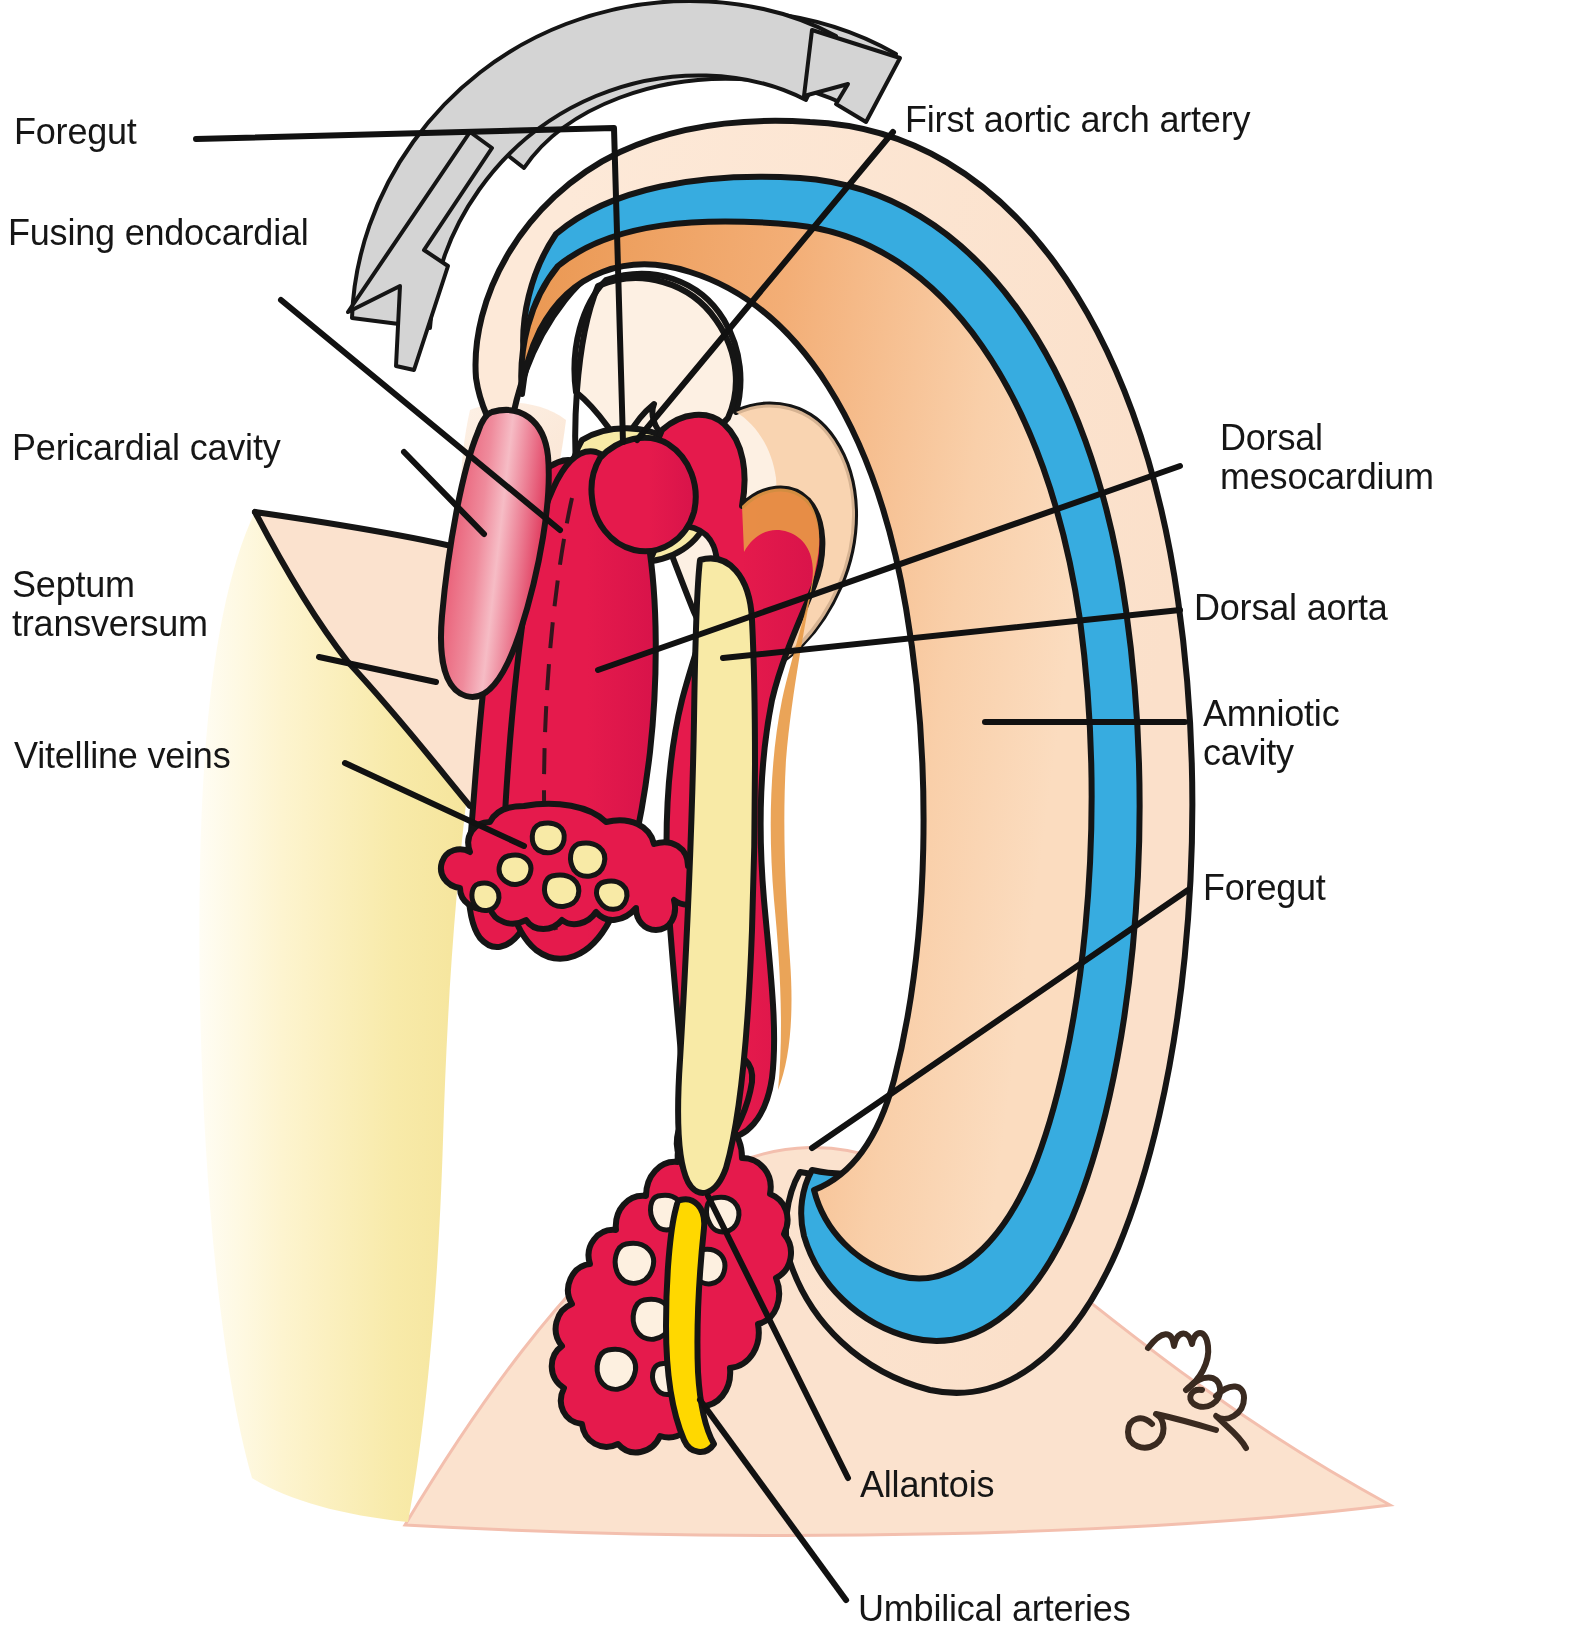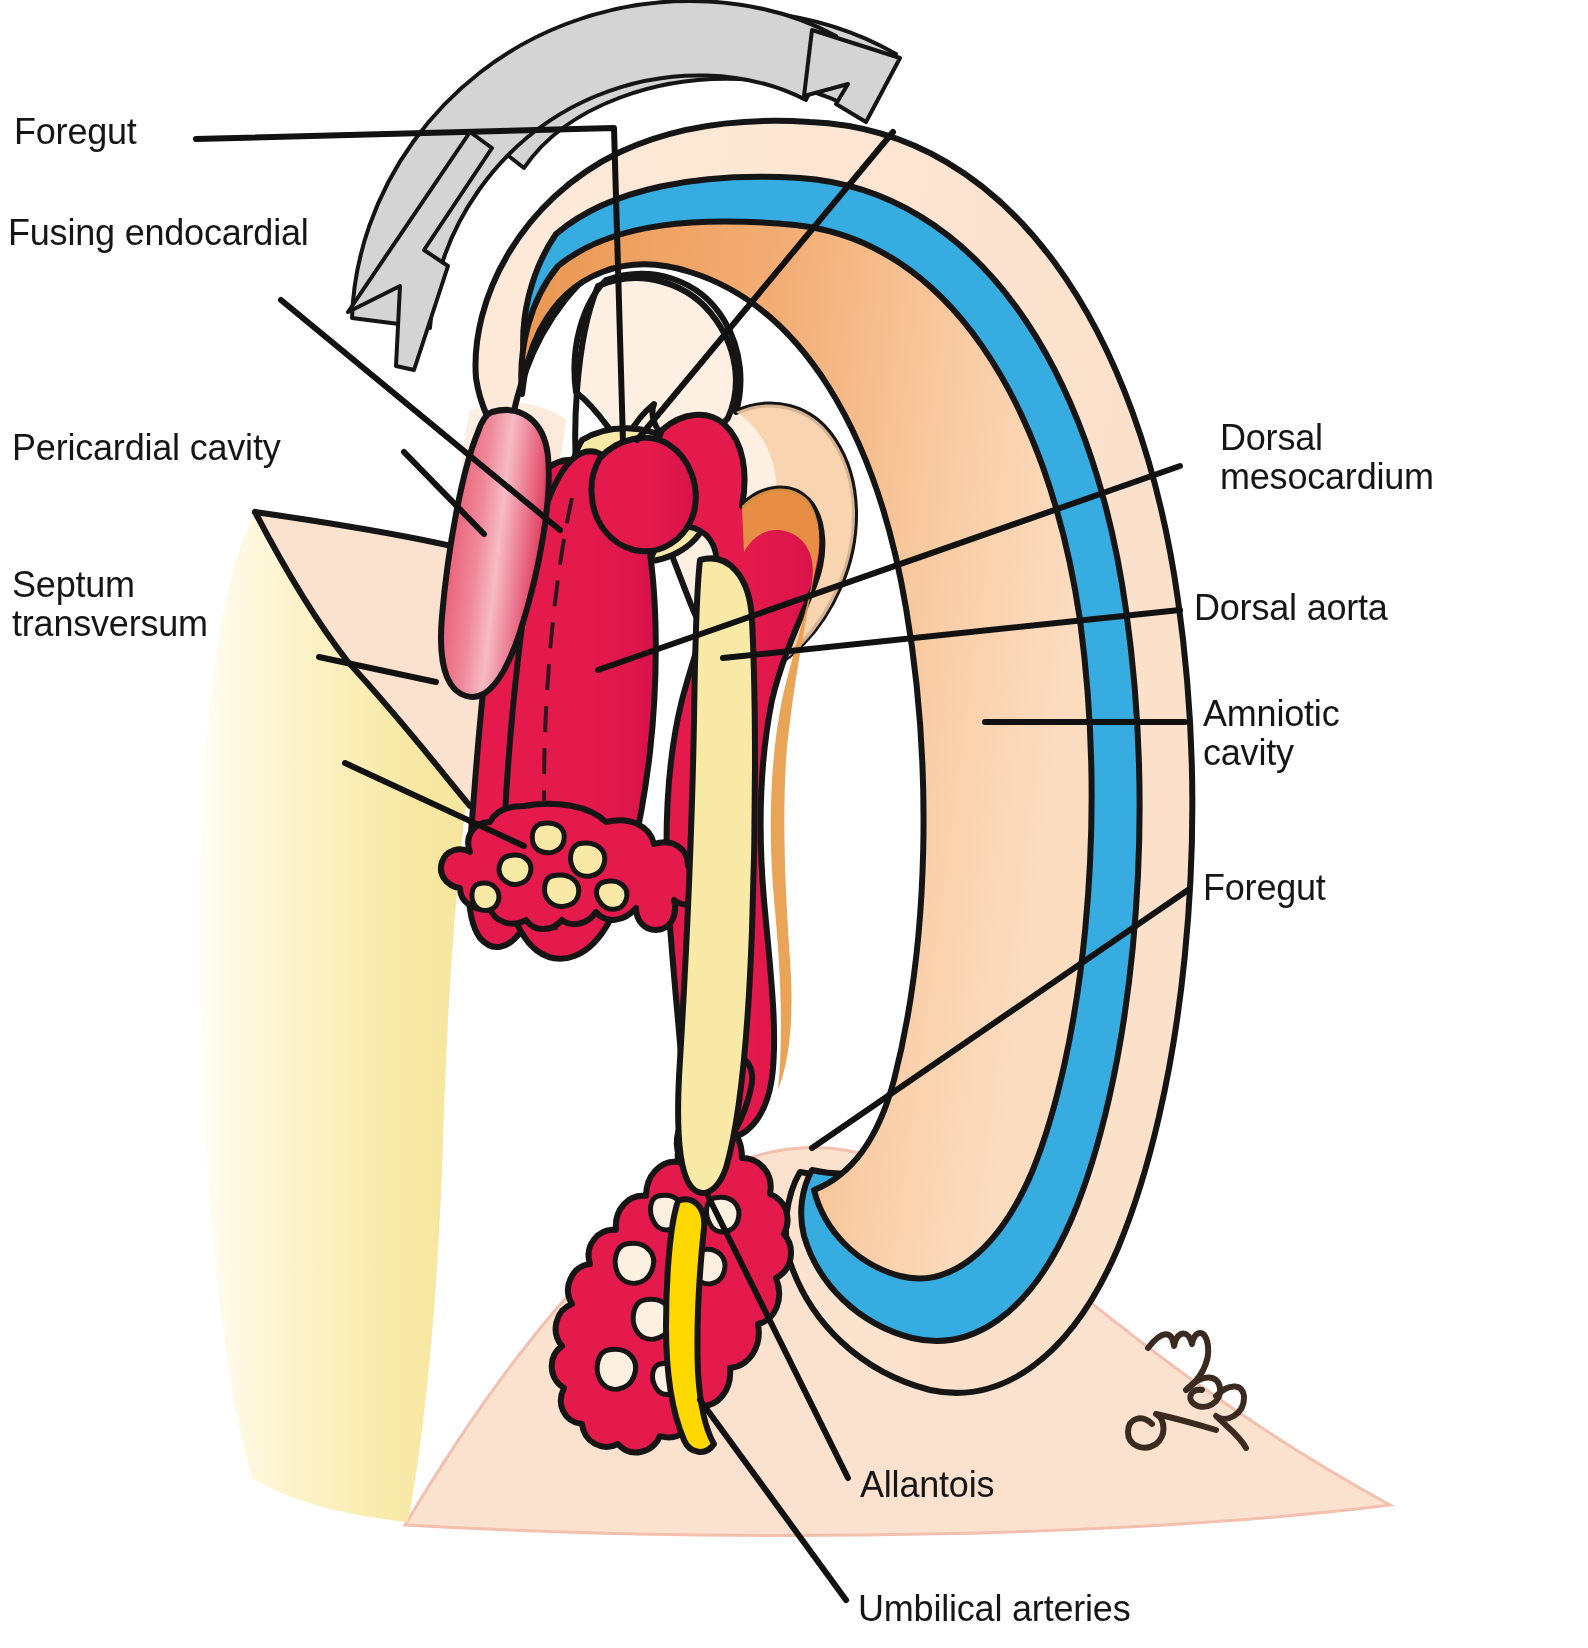--- a/index.html
+++ b/index.html
@@ -414,21 +414,23 @@
 </svg>
 
 <div class="lbl l" style="left:14px; top:112px;"><span>Foregut</span></div>
 
 <div class="lbl l" style="left:8px; top:213px;text-align:right;"><span>Fusing endocardial</span><br></div>
 
 <div class="lbl l" style="left:12px; top:565px;"><span>Septum</span><br><span>transversum</span></div>
 
 <div class="lbl l" style="left:12px; top:428px;"><span>Pericardial cavity</span></div>
 
-
+<div class="lbl l" style="left:14px; top:736px;"><span>Vitelline veins</span></div>
+
+<div class="lbl r" style="left:905px; top:100px;"><span>First aortic arch artery</span></div>
 
 <div class="lbl r" style="left:1220px; top:418px;"><span>Dorsal</span><br><span>mesocardium</span></div>
 
 <div class="lbl r" style="left:1194px; top:588px;"><span>Dorsal aorta</span></div>
 
 <div class="lbl r" style="left:1203px; top:694px;"><span>Amniotic</span><br><span>cavity</span></div>
 
 <div class="lbl r" style="left:1203px; top:868px;"><span>Foregut</span></div>
 
 <div class="lbl" style="left:860px; top:1465px;"><span>Allantois</span></div>

